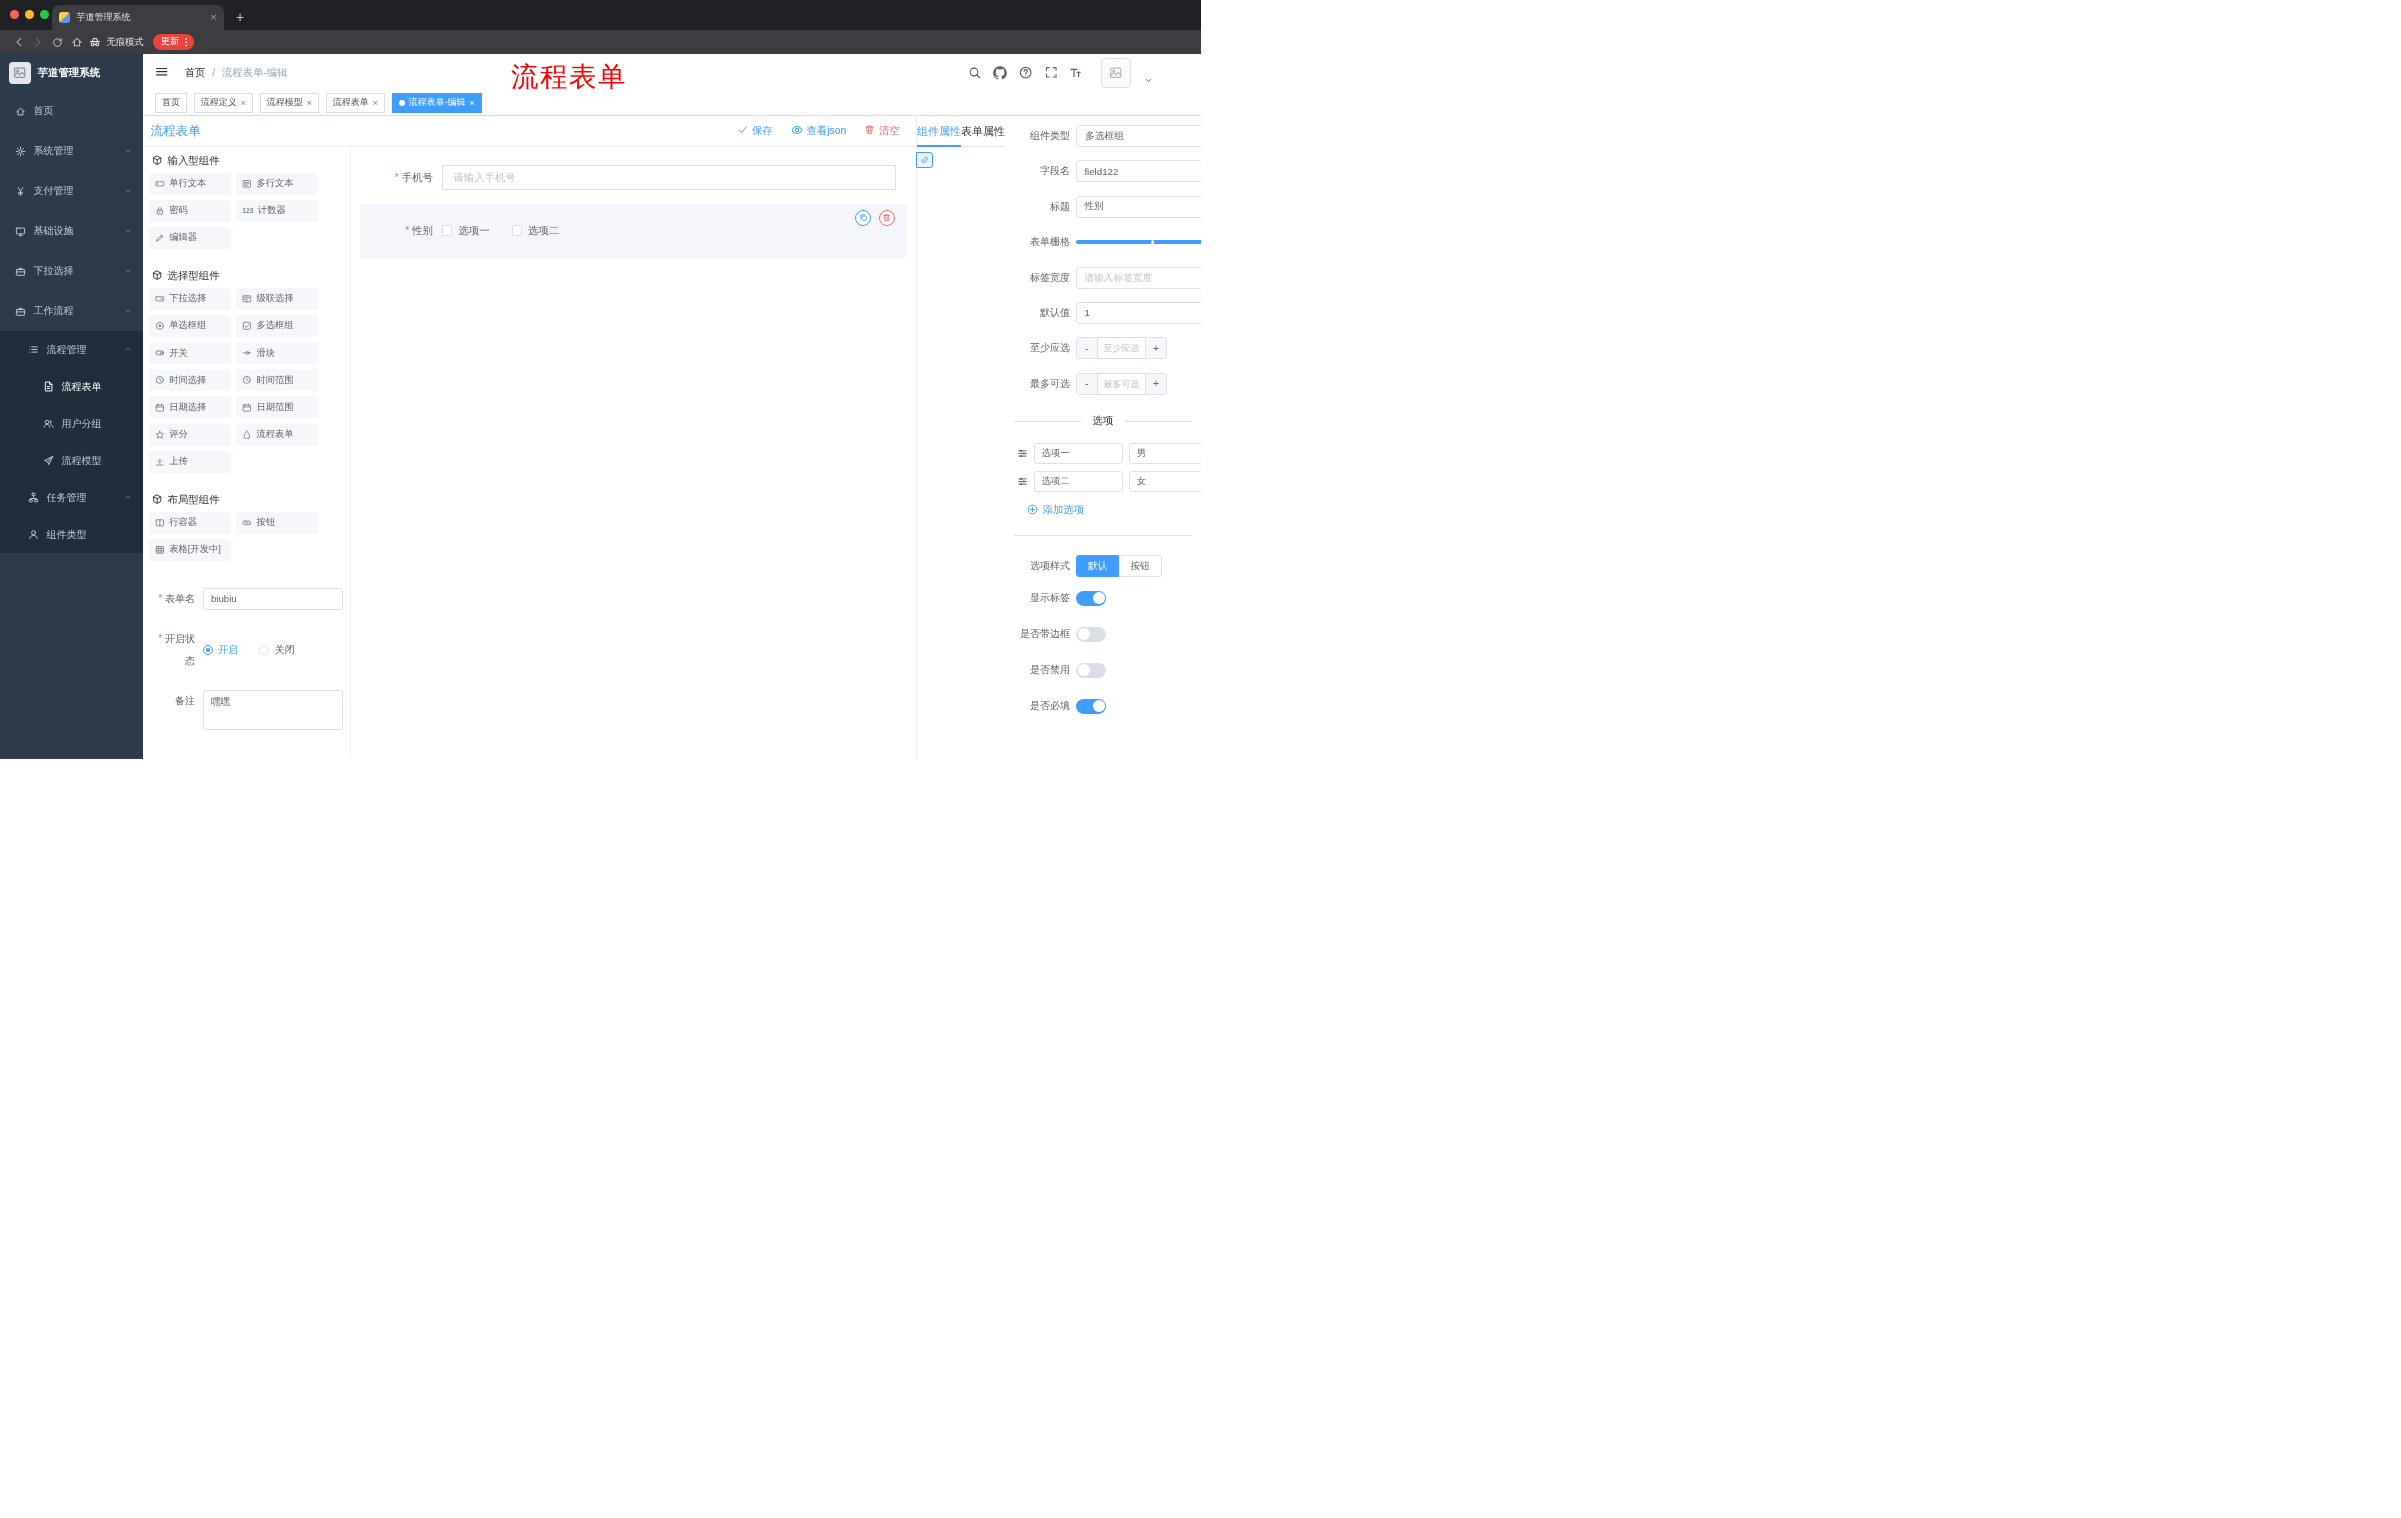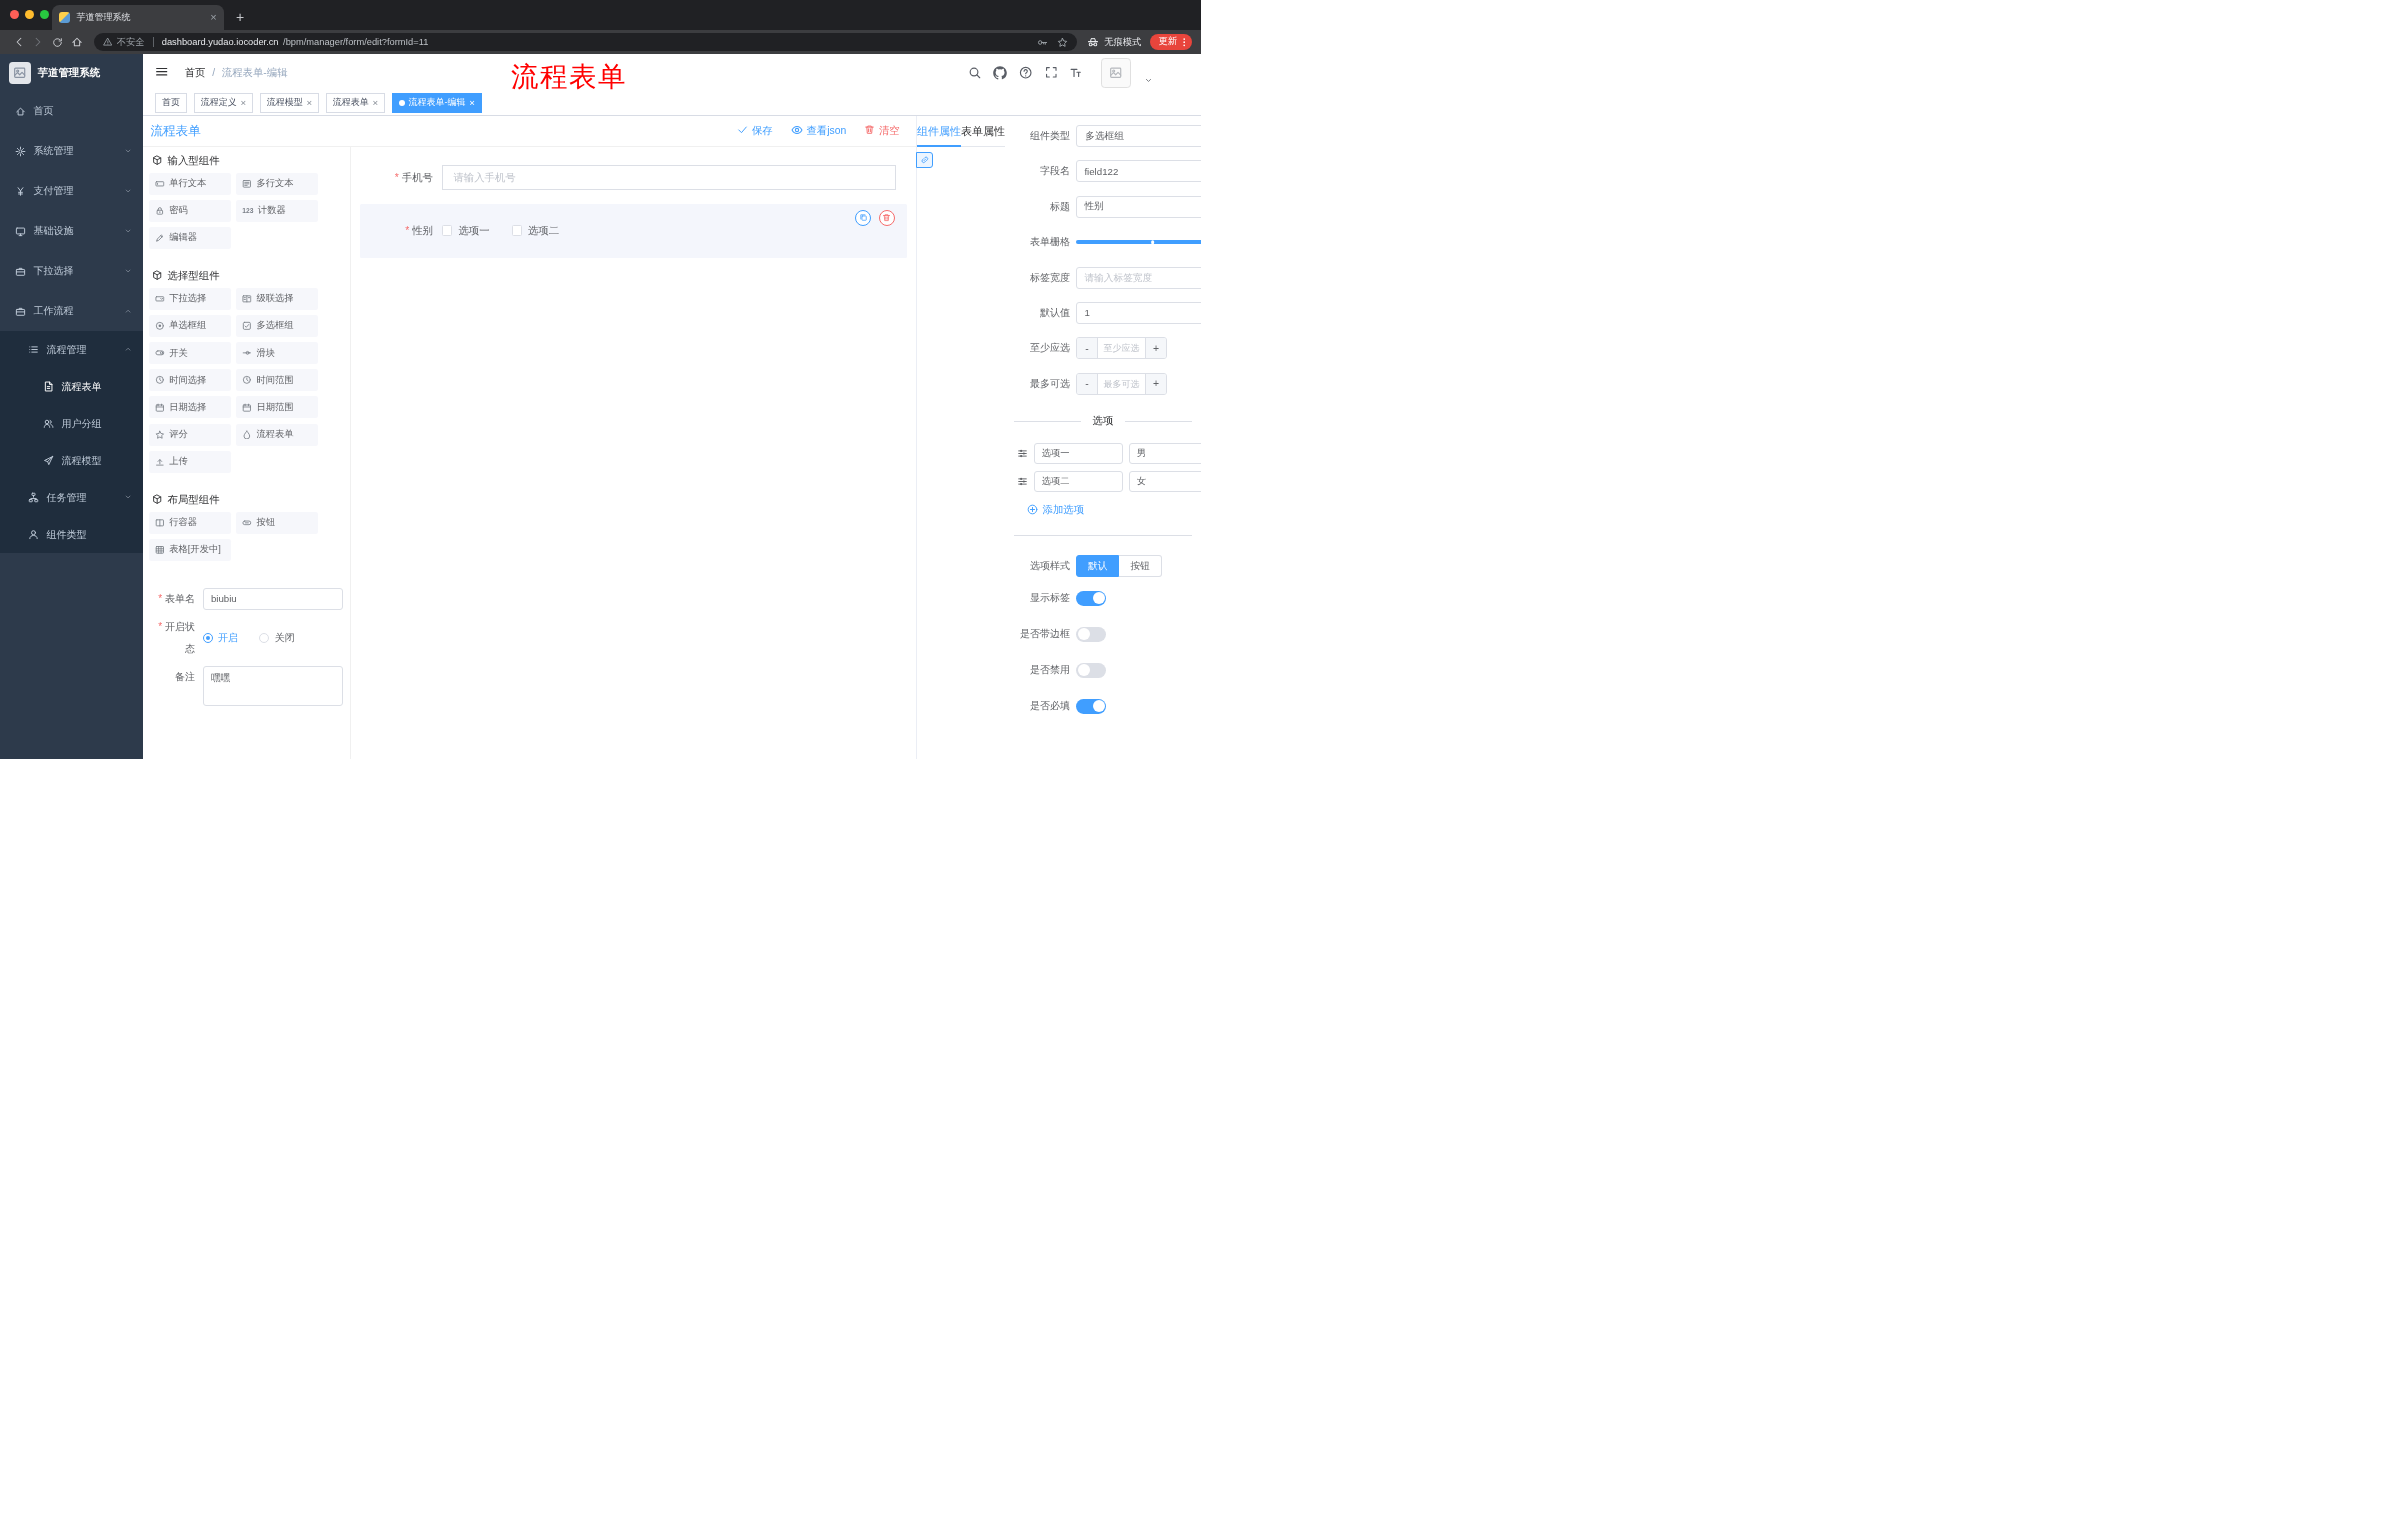--- a/index.html
+++ b/index.html
@@ -72,21 +72,21 @@
 
 .palette{width:208px;border-right:0.7px solid #f0f0f0;padding:6px;overflow:hidden;flex:none}
 .psec-hd{display:flex;align-items:center;gap:5.2px;font-size:10.4px;color:#303133;margin:0 0 4.5px 3px;height:15px}
 .psec{margin-top:19.3px}
 .psec:first-child{margin-top:0}
 .chips{display:flex;flex-wrap:wrap;gap:5.2px}
 .chip{width:82px;height:22px;background:#f6f7fb;color:#606266;font-size:9.3px;display:flex;align-items:center;padding:0 6px;gap:4.5px;border-radius:2.2px;cursor:move;white-space:nowrap}
 .chip .ic{width:9.7px;height:9.7px;color:#7a7f87}
 .ic-txt{font-size:6.7px;color:#7a7f87;font-weight:bold;letter-spacing:0}
 .meta{margin-top:27px;padding:0 1.5px}
-.mrow{display:flex;align-items:center;margin-bottom:6px}
+.mrow{display:flex;align-items:center;margin-bottom:18px}
 .mrow.top{align-items:flex-start}
 .mlabel{width:52px;text-align:right;padding-right:7.4px;font-size:10px;color:#606266;line-height:22px;flex:none}
 .req::before{content:"*";color:#f56c6c;margin-right:3px}
 .inp{height:22px;border:0.7px solid #dcdfe6;border-radius:3px;padding:0 7.4px;font-size:9.7px;color:#606266;background:#fff;width:100%;outline:none;font-family:inherit}
 .inp::placeholder{color:#c0c4cc}
 textarea.inp{height:40px;padding:4.5px 7.4px;resize:none;line-height:1.4}
 .mctl{flex:1;min-width:0}
 .radios{display:flex;gap:21px;align-items:center;height:22px}
 .rd{display:flex;align-items:center;gap:5.2px;font-size:10px;color:#606266;cursor:pointer}
 .rd-dot{width:10.4px;height:10.4px;border-radius:50%;border:0.7px solid #dcdfe6;position:relative;background:#fff;flex:none}
@@ -395,37 +395,20 @@
     <span class="nav-ic">
         <svg class="ic" width="11" height="11" viewBox="0 0 15 15">
           <use href="#s-reload"></use>
         </svg>
       </span>
     <span class="nav-ic">
         <svg class="ic" width="12" height="12" viewBox="0 0 16 16">
           <use href="#s-home"></use>
         </svg>
       </span>
-    <div class="urlbar">
-      <svg class="ic" width="9.7" height="9.7" style="color:#9aa0a6" viewBox="0 0 13 13">
-          <use href="#s-warn"></use>
-        </svg>
-      <span class="sec-txt">不安全</span>
-      <span class="sec-div"></span>
-      <span class="url-host">dashboard.yudao.iocoder.cn</span>
-      <span class="url-path">/bpm/manager/form/edit?formId=11</span>
-      <span class="url-icons">
-        <svg class="ic" width="11" height="11" viewBox="0 0 15 15">
-            <use href="#s-key"></use>
-          </svg>
-        <svg class="ic" width="11" height="11" viewBox="0 0 15 15">
-            <use href="#s-star"></use>
-          </svg>
-      </span>
-    </div>
     <span class="incog">
       <svg class="ic" width="12" height="12" viewBox="0 0 16 16">
           <use href="#s-incog"></use>
         </svg>
       <span>无痕模式</span>
     </span>
     <span class="update-pill">
       <span>更新</span>
       <svg class="ic" width="10.4" height="10.4" viewBox="0 0 14 14">
           <use href="#s-dots"></use>

